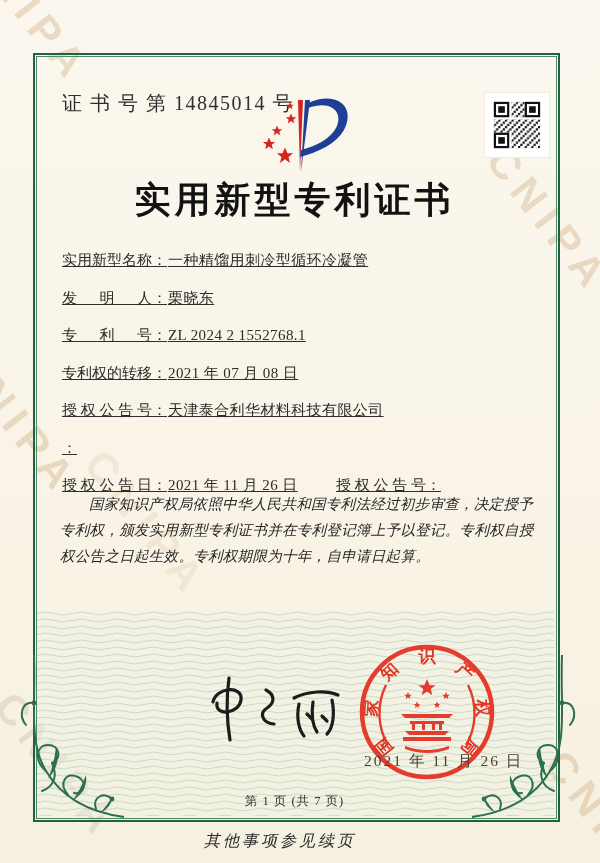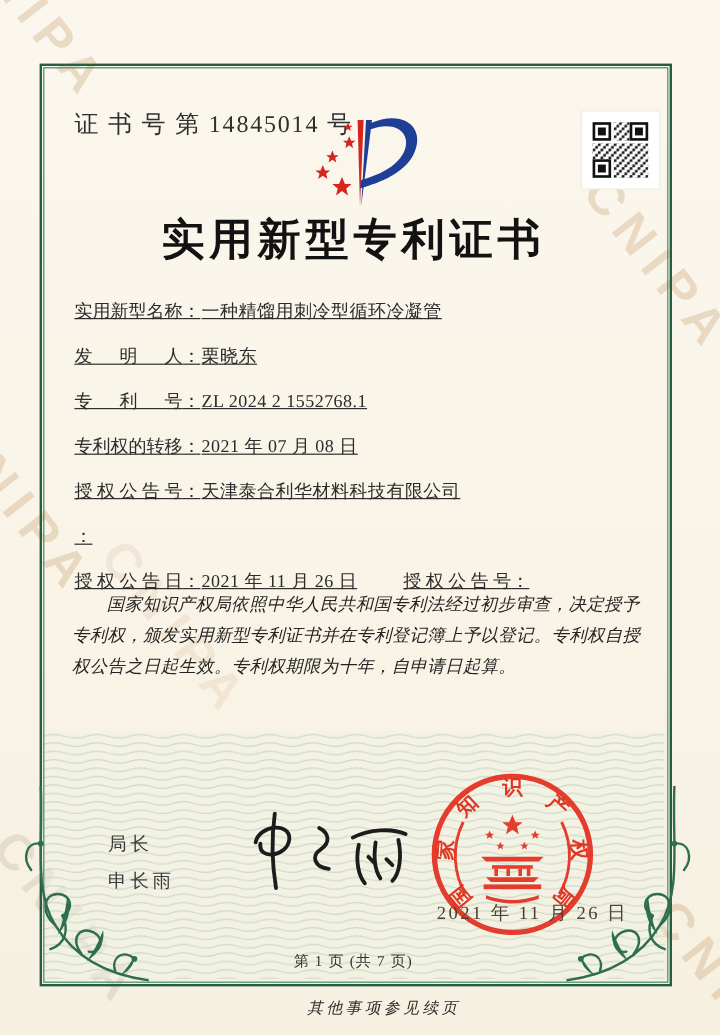--- a/index.html
+++ b/index.html
@@ -56,21 +56,21 @@
   .seal{position:absolute; left:356px; top:641px; width:142px; height:142px; z-index:4; opacity:0.94;}
   .seal-char{position:absolute; left:0; top:0; width:142px; height:142px; text-align:center;
     font-size:17px; font-weight:bold; color:#e02b18; line-height:1;
     padding-top:7px; box-sizing:border-box;}
   .seal-date{position:absolute; left:364px; top:751px; z-index:5; font-size:15.5px;
     letter-spacing:2px; color:#4e4036;}
   
   .pageno{position:absolute; left:33px; top:793px; width:523px; text-align:center;
     font-size:12.5px; color:#333; z-index:3; letter-spacing:1px;}
   .contnote{position:absolute; left:0px; top:831px; width:560px; text-align:center;
-    font-size:13px; font-style:italic; color:#2c2c2c; z-index:3; letter-spacing:3px;padding-left:40px;}
+    font-size:16px; font-style:italic; color:#2c2c2c; z-index:3; letter-spacing:3px;}
   .flourish{position:absolute; z-index:4;}
   .fl-left{left:12px; top:655px;}
   .fl-right{left:472px; top:655px; transform:scaleX(-1);}
 </style>
 </head>
 <body>
 
 <div class="paper">
 
   <div class="wm wm1">CNIPA</div>
@@ -206,24 +206,20 @@
         <span class="fvalue fvalue-fixed">2021 年 11 月 26 日</span>
       <span class="flabel flabel2">授权公告号</span>
         <span class="fcolon">：</span>
     </div>
   </div>
 
   <div class="paras">
     <p>国家知识产权局依照中华人民共和国专利法经过初步审查，决定授予专利权，颁发实用新型专利证书并在专利登记簿上予以登记。专利权自授权公告之日起生效。专利权期限为十年，自申请日起算。</p>
   </div>
 
-  <div class="officer">
-    <div>局长</div>
-    <div>申长雨</div>
-  </div>
 
   <svg class="signature" width="150" height="84" viewBox="0 0 150 84">
     <g fill="none" stroke="#1c1c1c" stroke-width="3.2" stroke-linecap="round">
       <path d="M33,10 C30,32 31,54 34,72"></path>
       <path d="M17,34 C20,19 47,17 45,32 C43,46 19,49 21,35"></path>
       <path d="M70,22 C78,26 80,34 71,40 C63,45 66,55 78,56"></path>
       <path d="M98,30 C112,23 130,22 142,27"></path>
       <path d="M103,36 C100,50 103,62 108,68"></path>
       <path d="M136,32 C139,46 137,60 131,66"></path>
       <path d="M117,34 C115,48 117,58 121,64"></path>

